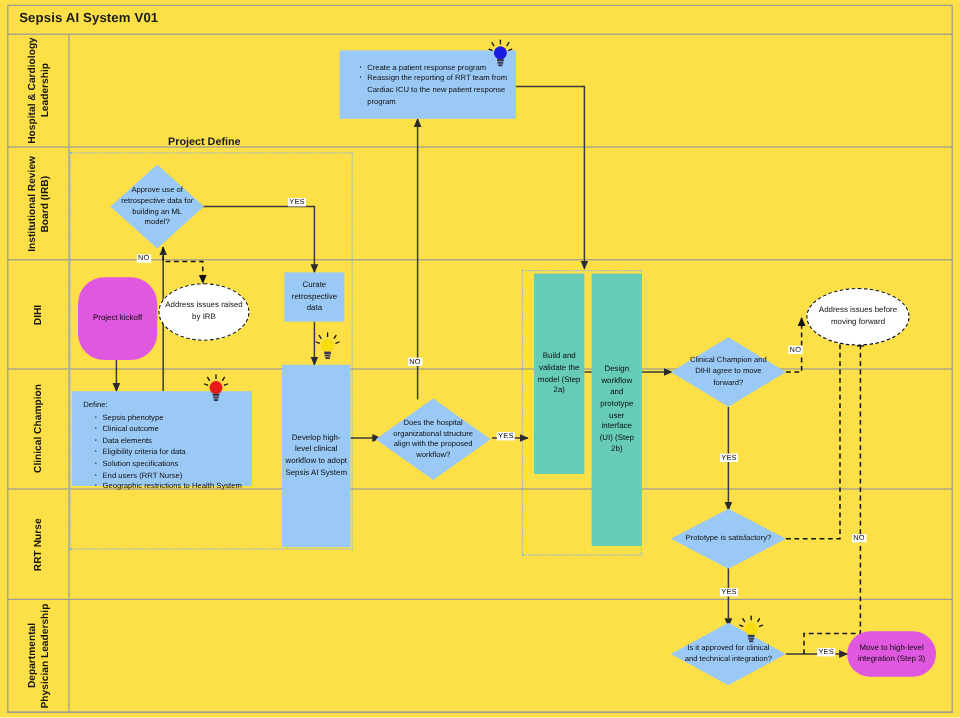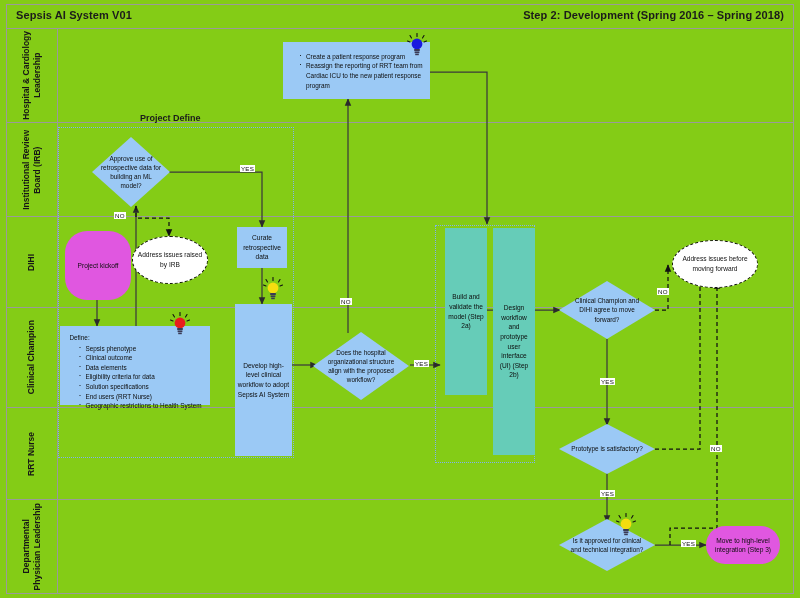--- a/index.html
+++ b/index.html
@@ -3,21 +3,21 @@
 <meta charset="utf-8">
 <style>
   * { box-sizing: border-box; }
   html, body { margin:0; padding:0; background:#ffffff; }
   body { font-family: "Liberation Sans", sans-serif; }
 
   #canvas {
     position: relative;
     width: 800px;
     height: 598px;
-    background: #84cc16;
+    background: #fde047;
     overflow: hidden;
   }
 
   
   .frame {
     position:absolute; left:6px; top:4px; width:788px; height:590px;
     border:1px solid #9a9a9a;
   }
 
   
@@ -131,21 +131,20 @@
 </style>
 </head>
 <body>
 
 <div id="canvas">
 
   <div class="frame"></div>
 
   <div class="titlebar">
     <div class="title-left">Sepsis AI System V01</div>
-    <div class="title-right">Step 2: Development (Spring 2016 – Spring 2018)</div>
   </div>
 
   <div class="lane" style="top:29px;  height:94px;">
     <div class="lane-head">
       <span>Hospital &amp; Cardiology
 Leadership</span>
     </div>
   </div>
   <div class="lane" style="top:123px; height:94px;">
     <div class="lane-head">

